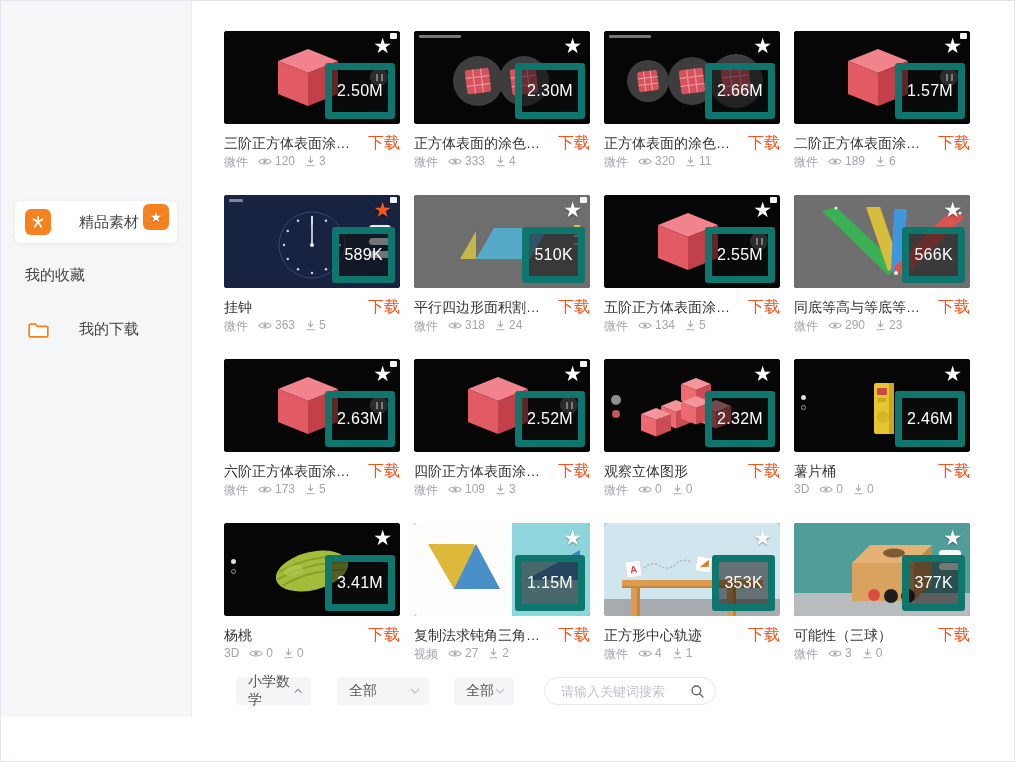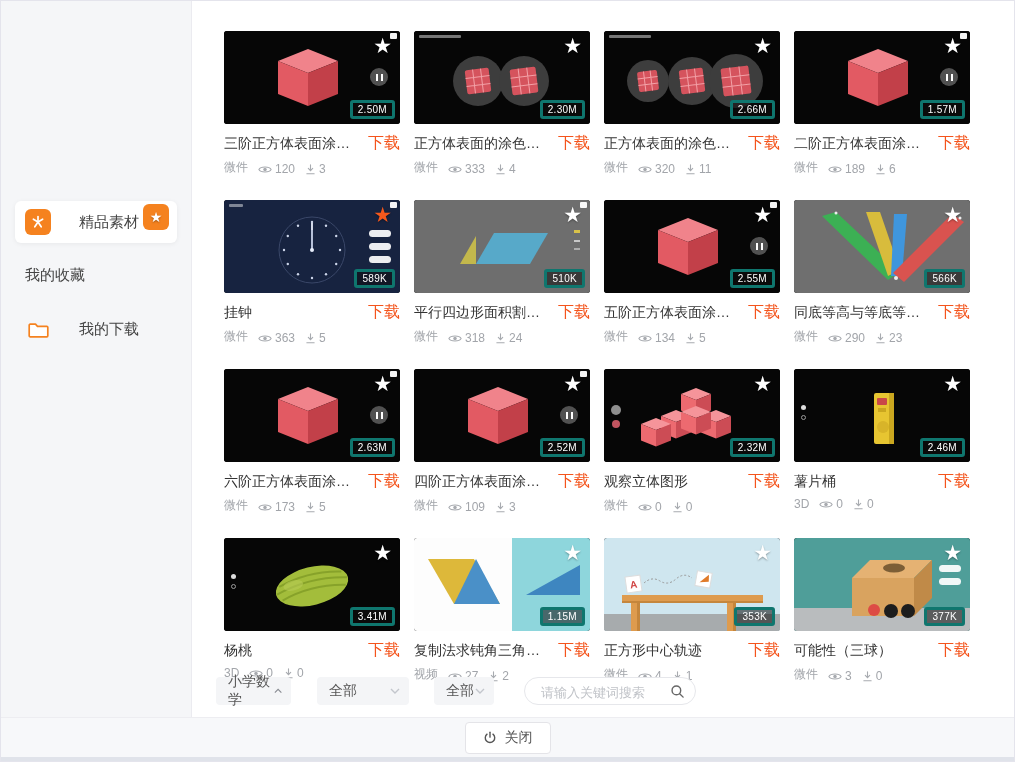--- a/index.html
+++ b/index.html
@@ -19,33 +19,33 @@
   .main{position:absolute;left:191px;right:0;top:0;bottom:44px;background:#fff;}
   .grid{position:absolute;left:32px;top:30px;display:grid;grid-template-columns:repeat(4,176px);column-gap:14px;row-gap:24px;}
   .card{width:176px;}
   .thumb{position:relative;width:176px;height:93px;border-radius:3px;overflow:hidden;background:#000;cursor:pointer;}
   .thumb svg.scene{display:block;width:100%;height:100%;}
   .star{position:absolute;top:3px;right:8px;font-size:21px;color:#fff;line-height:1.1;text-shadow:0 1px 2px rgba(0,0,0,.35);cursor:pointer;}
   .star.orange{color:#f5581c;}
   .corner{position:absolute;top:2px;right:3px;width:7px;height:6px;background:#fff;border-radius:1px;opacity:.95;}
   .pause{position:absolute;top:37px;right:12px;width:18px;height:18px;border-radius:50%;background:rgba(255,255,255,.3);display:flex;align-items:center;justify-content:center;cursor:pointer;}
   .pause i{display:block;width:2px;height:7px;background:#fff;margin:0 1.5px;}
-  .badge{position:absolute;right:5px;bottom:5px;border:3px solid #0f766e;border-radius:3px;background:rgba(15,15,15,.55);color:#fff;font-size:10px;padding:1px 5px;letter-spacing:.3px;}
+  .badge{position:absolute;right:5px;bottom:5px;border:7px solid #0f766e;border-radius:3px;background:rgba(15,15,15,.55);color:#fff;font-size:16px;padding:12px 5px;letter-spacing:.3px;}
   .pills{position:absolute;right:9px;display:flex;flex-direction:column;gap:6px;}
   .pill{width:22px;height:7px;border-radius:3.5px;background:rgba(255,255,255,.92);}
   .wm{position:absolute;top:4px;left:5px;height:3px;background:rgba(255,255,255,.45);border-radius:1px;}
   .dots{position:absolute;left:7px;top:36px;display:flex;flex-direction:column;gap:5px;align-items:center;}
   .trow{display:flex;align-items:center;justify-content:space-between;margin-top:9px;}
   .title{font-size:14px;color:#333;white-space:nowrap;overflow:hidden;text-overflow:ellipsis;max-width:126px;}
   .dl{font-size:16px;color:#f4541c;cursor:pointer;text-decoration:none;}
-  .srow{display:flex;align-items:flex-end;gap:10px;margin-top:5px;color:#a2a5aa;font-size:12px;}
+  .srow{display:flex;align-items:flex-start;gap:10px;color:#a2a5aa;font-size:12px;}
   .stat{display:flex;align-items:center;gap:3px;}
 
   
-  .filters{position:absolute;left:24px;top:676px;display:flex;align-items:center;height:28px;}
+  .filters{position:absolute;left:44px;top:676px;display:flex;align-items:center;height:28px;font-family:Liberation Serif, serif;}
   .fpill{height:28px;background:#f4f5f7;border-radius:4px;display:flex;align-items:center;justify-content:space-between;padding:0 9px 0 12px;font-size:14px;color:#555;box-sizing:border-box;cursor:pointer;}
   .fp1{width:75px;margin-right:26px;}
   .fp2{width:92px;margin-right:25px;}
   .fp3{width:60px;margin-right:30px;}
   .caret-up{transform:rotate(180deg);}
   .search{position:relative;width:172px;height:28px;border:1px solid #e6e7eb;border-radius:15px;box-sizing:border-box;background:#fff;}
   .search input{border:none;outline:none;background:transparent;width:132px;height:24px;margin:1px 0 0 14px;font-size:13px;color:#3b82f6;font-family:inherit;}
   .search input::placeholder{color:#c0c3c8;}
   .search .mag{position:absolute;right:10px;top:6px;cursor:pointer;}
 
@@ -783,24 +783,14 @@
       <div class="search">
         <input type="text" placeholder="请输入关键词搜索" style="">
         <svg class="mag" width="15" height="15" viewBox="0 0 16 16">
             <circle cx="6.8" cy="6.8" r="4.6" fill="none" stroke="#666" stroke-width="1.5"></circle>
             <path d="M10.3 10.3 L14 14" stroke="#666" stroke-width="1.5" stroke-linecap="round"></path>
           </svg>
       </div>
     </div>
   </div>
 
-  <div class="footer">
-    <button class="close-btn">
-      <svg width="14" height="14" viewBox="0 0 16 16">
-          <path d="M8,1.5 V7" stroke="#555" stroke-width="1.6" stroke-linecap="round"></path>
-          <path d="M4.6,3.6 a5.4,5.4 0 1,0 6.8,0" fill="none" stroke="#555" stroke-width="1.6" stroke-linecap="round"></path>
-        </svg>
-      <span>关闭</span>
-    </button>
-    <div class="bottom-edge"></div>
-  </div>
 
 </div>
 
 </body></html>

